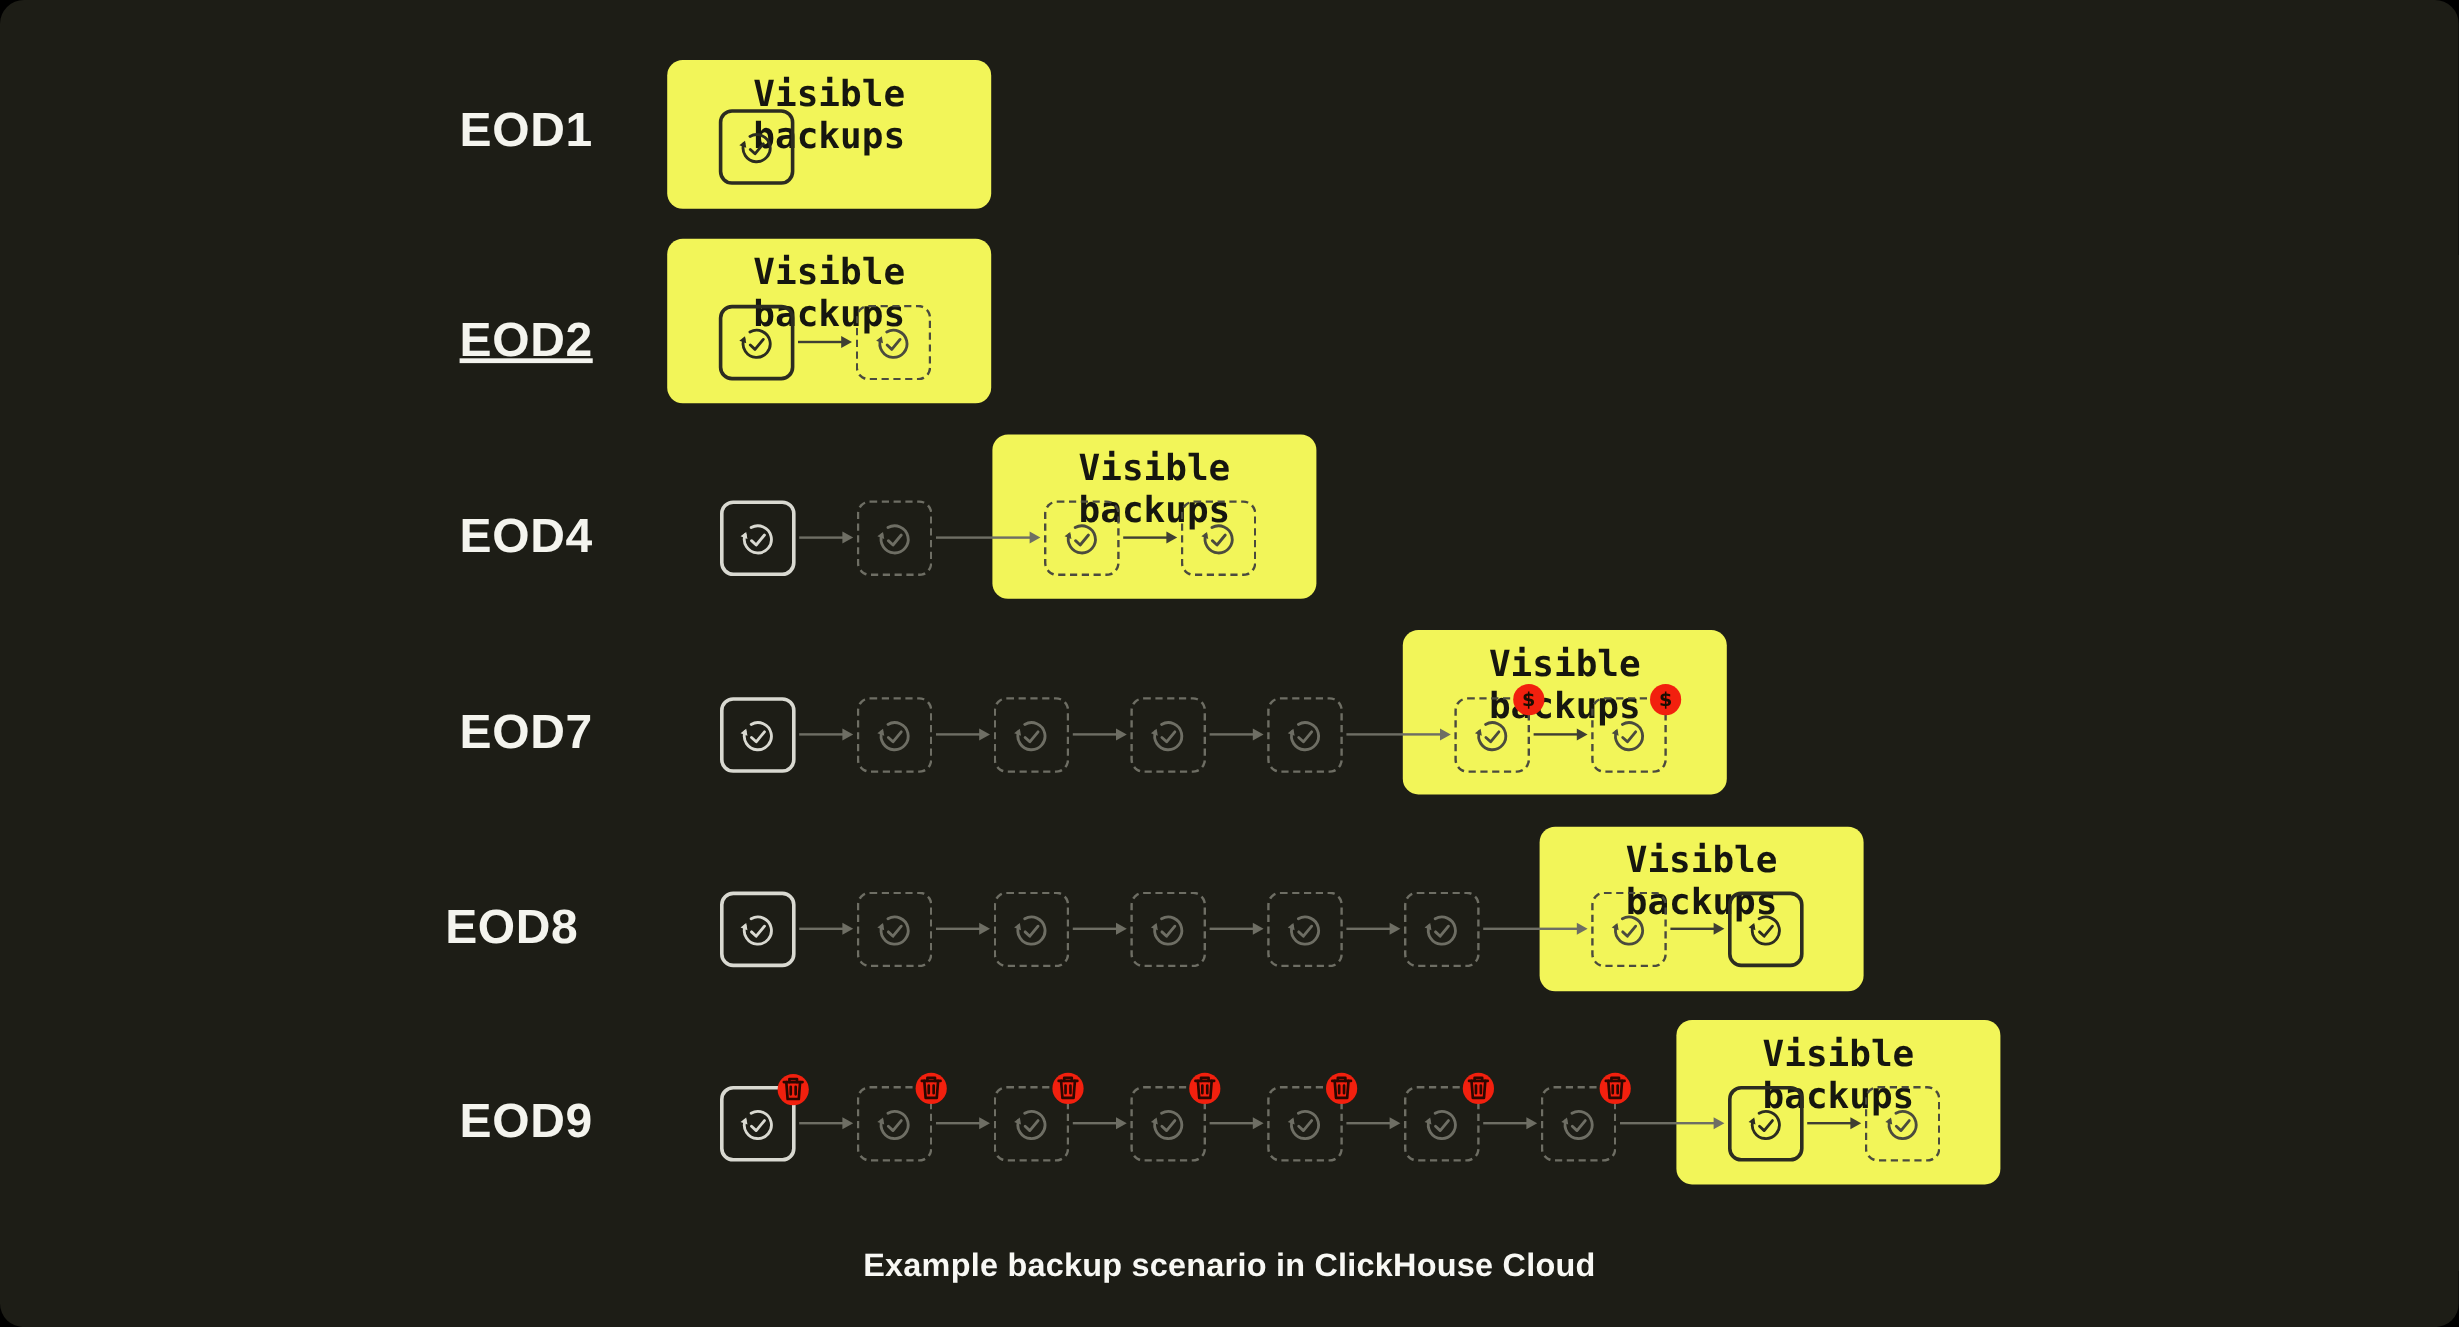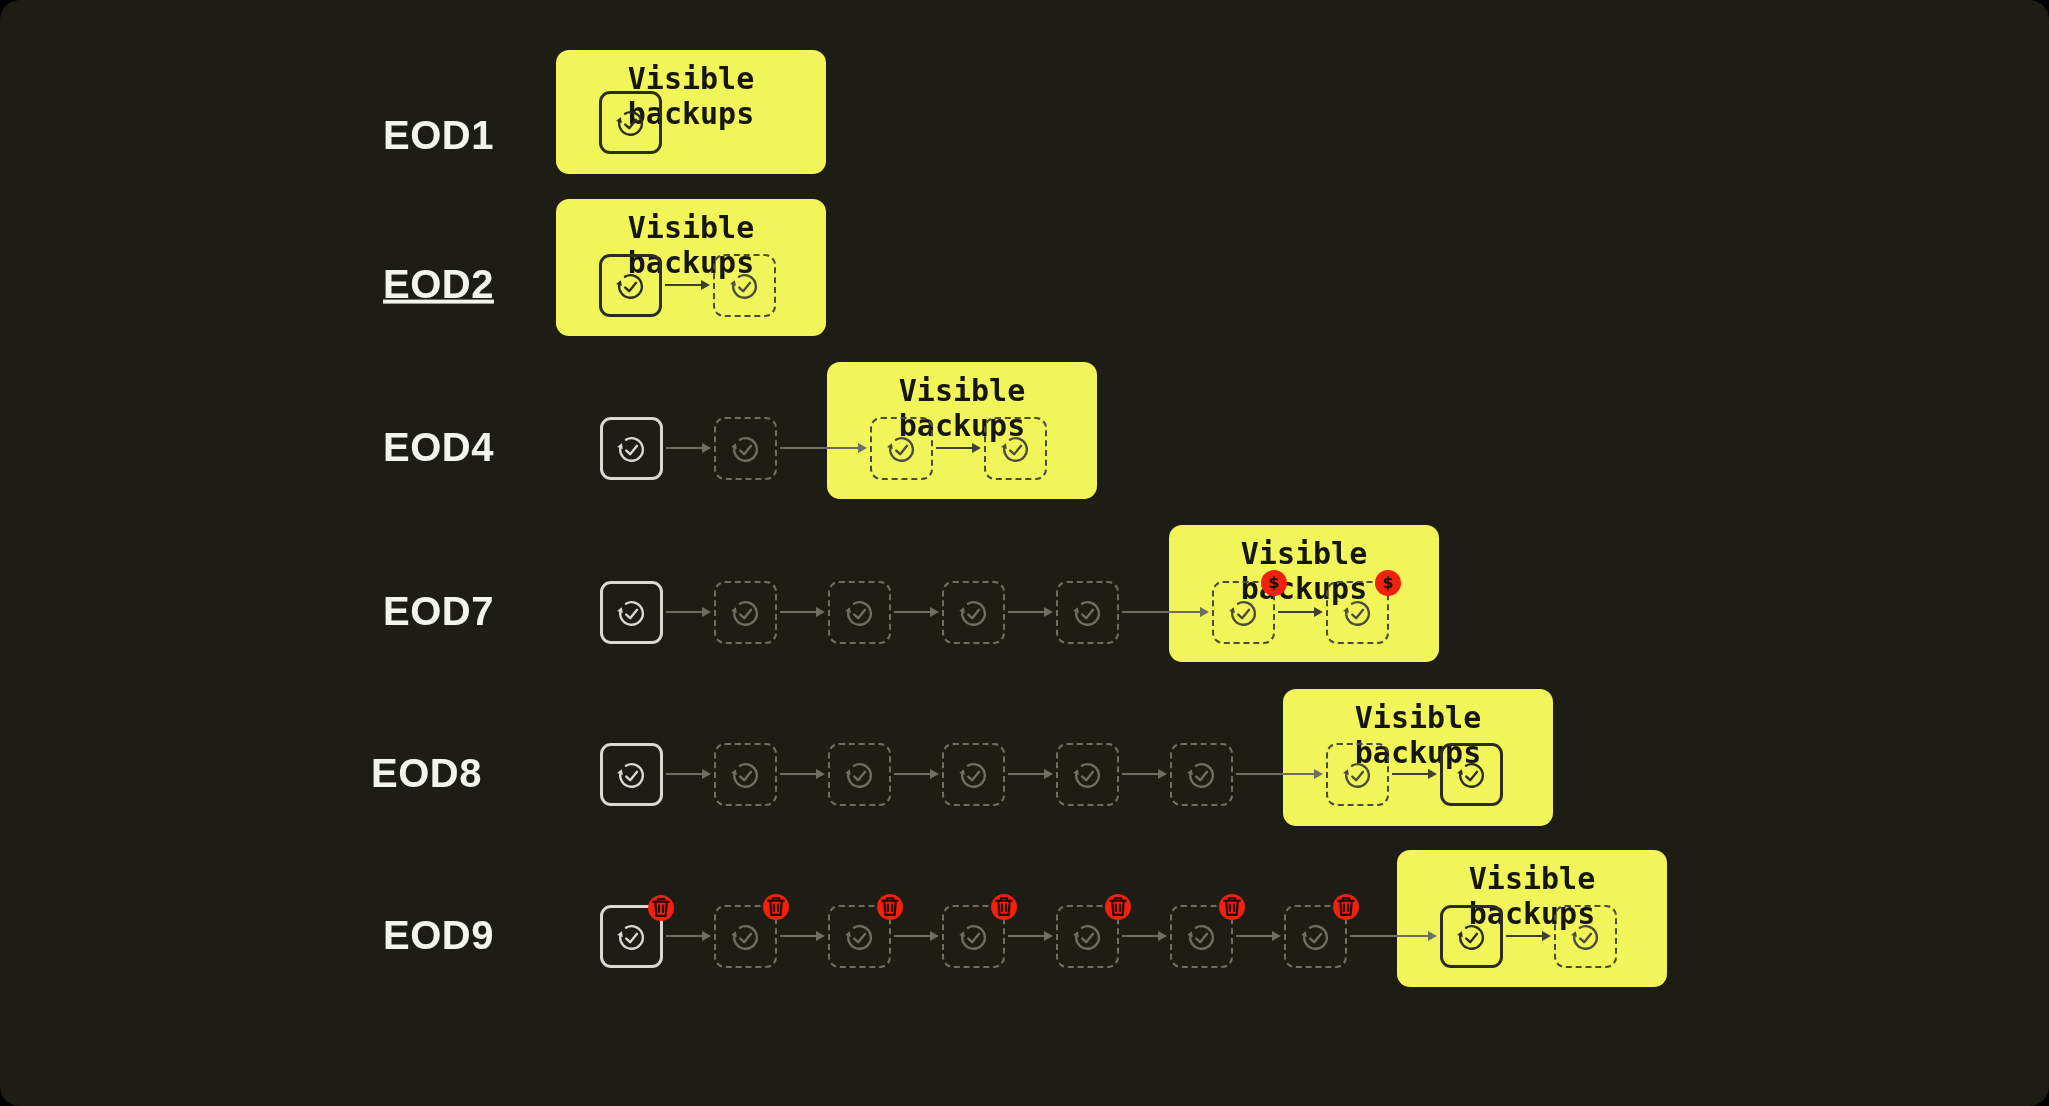--- a/index.html
+++ b/index.html
@@ -40,21 +40,22 @@
   }
   #caption{
     position:absolute;left:0;top:1039px;width:100%;text-align:center;
     color:var(--caption,#f8f8f4);font-size:27px;font-weight:700;letter-spacing:.2px;
   }
 </style>
 </head>
 <body style="background: rgb(0, 0, 0);">
 
 <div id="stage">
-<div class="row-label" style="left: 383px; top: 136px;">EOD1</div>
+  <div id="caption">Example backup scenario in ClickHouse Cloud</div>
+<div class="row-label" style="left: 383px; top: 110px;">EOD1</div>
     <div class="vbox" style="left: 556px; top: 50px; width: 270px; height: 124px;">
       <div class="vbox-title">Visible backups</div>
     </div>
     <div class="bk-icon solid" style="left: 599px; top: 90.5px; color: rgb(44, 44, 33);">
       <svg viewBox="0 0 36 36" fill="none">
         <path d="M12.6 9.4 A11 11 0 1 1 7.7 15.2" stroke="currentColor" stroke-width="2.3" stroke-linecap="round"></path>
         <path d="M8.6 12.9 L9.6 18.6 L4.0 16.5 Z" fill="currentColor"></path>
         <path d="M12.9 20.0 L16.7 23.5 L23.4 15.4" stroke="currentColor" stroke-width="2.3" stroke-linecap="round" stroke-linejoin="round"></path>
       </svg>
     </div>

